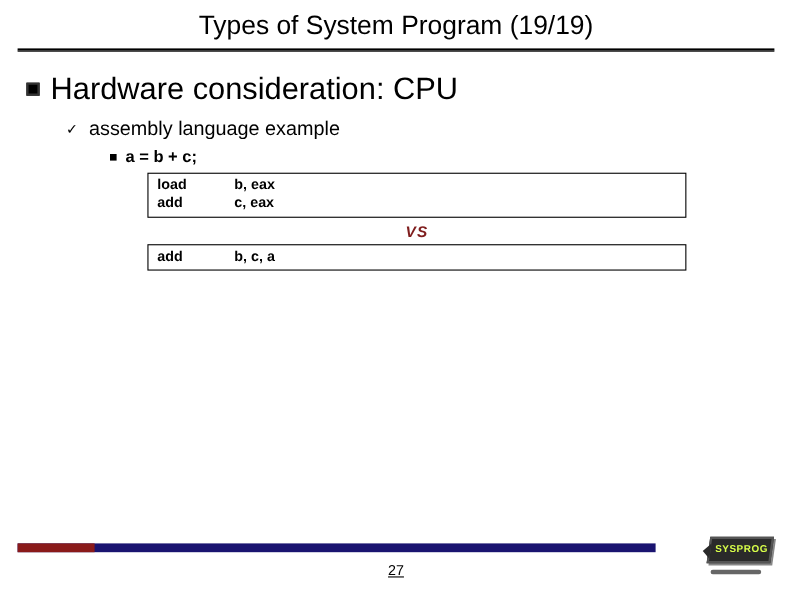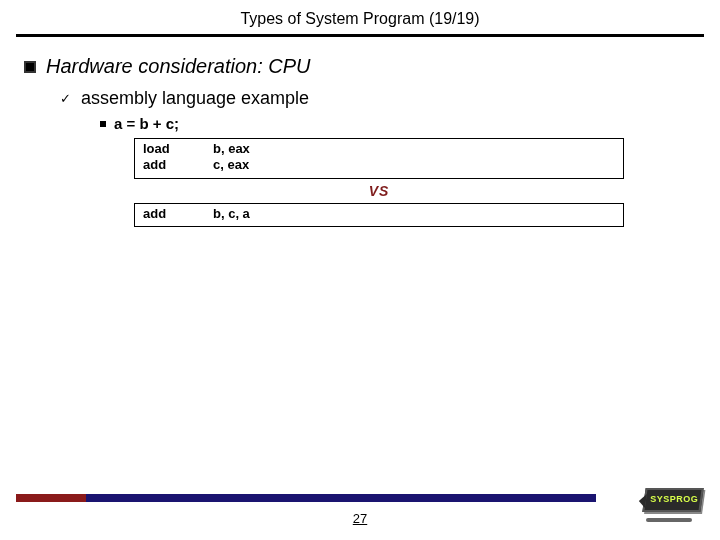--- a/index.html
+++ b/index.html
@@ -1,23 +1,23 @@
 <!DOCTYPE html>
 <html><head>
 <meta charset="utf-8">
 <style>
   * { box-sizing: border-box; margin: 0; padding: 0; }
   html, body { width: 720px; height: 540px; font-family: Arial, Helvetica, sans-serif; background: #fff; color: #000; position: relative; overflow: hidden; }
   .title-wrap { text-align: center; padding-top: 10px; }
-  .title { font-size: 16px; font-weight: 400; display: inline-block; }
+  .title { font-size: 24px; font-weight: 400; display: inline-block; }
   .title-rule { height: 0; border-top: 2px solid #000; border-bottom: 1px solid #000; margin: 6px 16px 0 16px; }
   .body { padding: 18px 24px 0 24px; }
   .h1-row { display: flex; align-items: center; gap: 10px; margin-bottom: 10px; }
   .sq-bullet { width: 12px; height: 12px; background: #000; box-shadow: inset 0 0 0 2px #333; }
-  .h1-text { font-size: 20px; font-style: italic; }
+  .h1-text { font-size: 28px; }
   .h2-row { display: flex; align-items: center; gap: 10px; margin: 4px 0 6px 36px; }
   .check { font-size: 13px; line-height: 1; }
   .h2-text { font-size: 18px; }
   .h3-row { display: flex; align-items: center; gap: 8px; margin: 4px 0 6px 76px; }
   .mini-sq { width: 6px; height: 6px; background: #000; }
   .h3-text { font-size: 15px; font-weight: 700; }
   .code-box { margin: 4px 0 0 110px; width: 490px; border: 1px solid #000; padding: 2px 8px 4px 8px; }
   .code-line { display: flex; font-size: 13px; font-weight: 700; line-height: 1.25; }
   .code-line .mn { width: 70px; }
   .vs { margin: 4px 0 2px 110px; width: 490px; text-align: center; font-size: 14px; font-weight: 700; color: #7f1d1d; font-style: italic; letter-spacing: 1px; }

